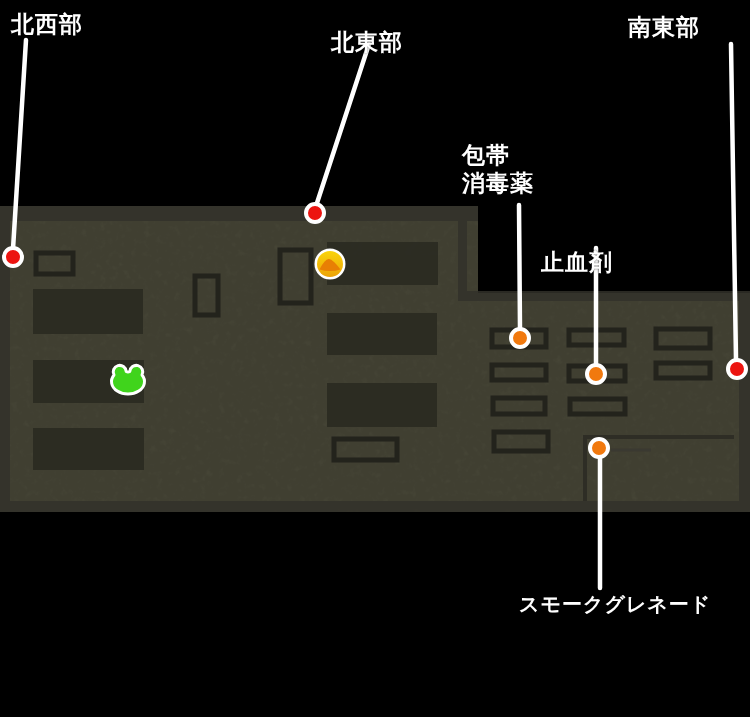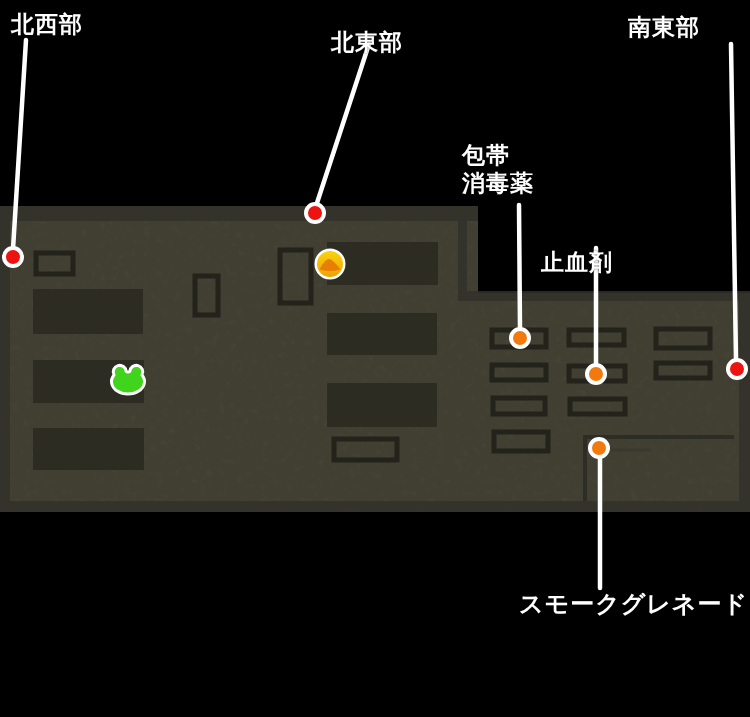--- a/index.html
+++ b/index.html
@@ -15,21 +15,21 @@
   .label {
     position: absolute;
     color: #ffffff;
     font-weight: 700;
     font-size: 23px;
     letter-spacing: 1px;
     line-height: 28px;
     white-space: nowrap;
     text-shadow: 0 0 2px rgba(0,0,0,0.6);
   }
-  .label.big { font-size: 24px; line-height: 30px; }
+  .label.big { font-size: 20px; line-height: 30px; }
 </style>
 </head>
 <body>
 
 <div id="stage">
 
   <svg id="map-svg" width="750" height="717" viewBox="0 0 750 717">
     <defs>
       <clipPath id="mapClip">
         <path d="M0,206 H478 V293 H750 V512 H0 Z"></path>

